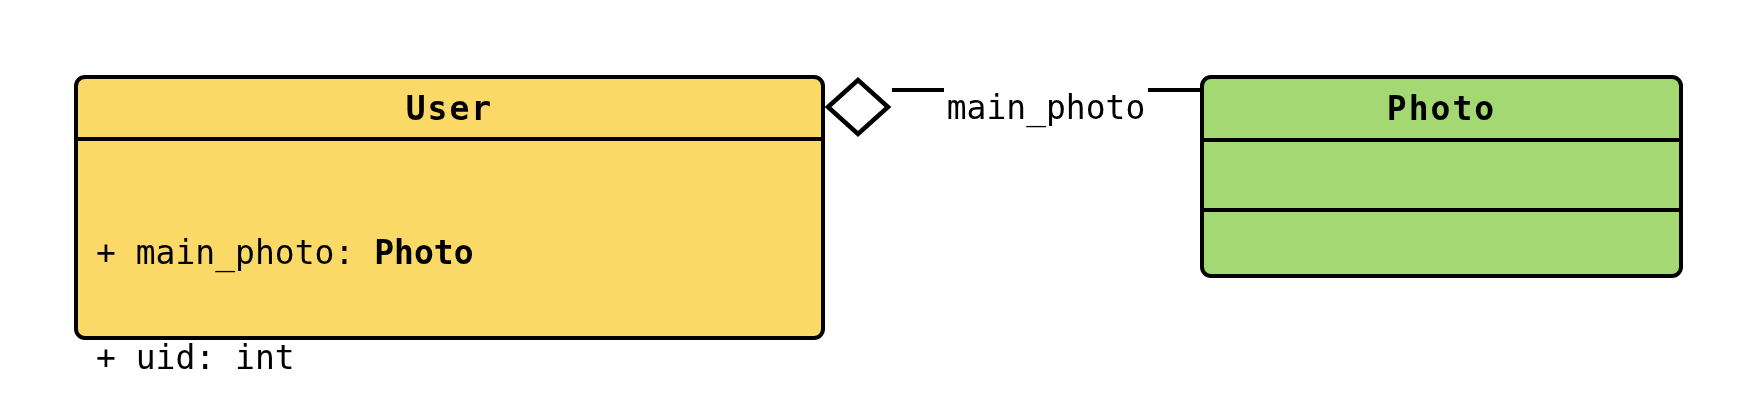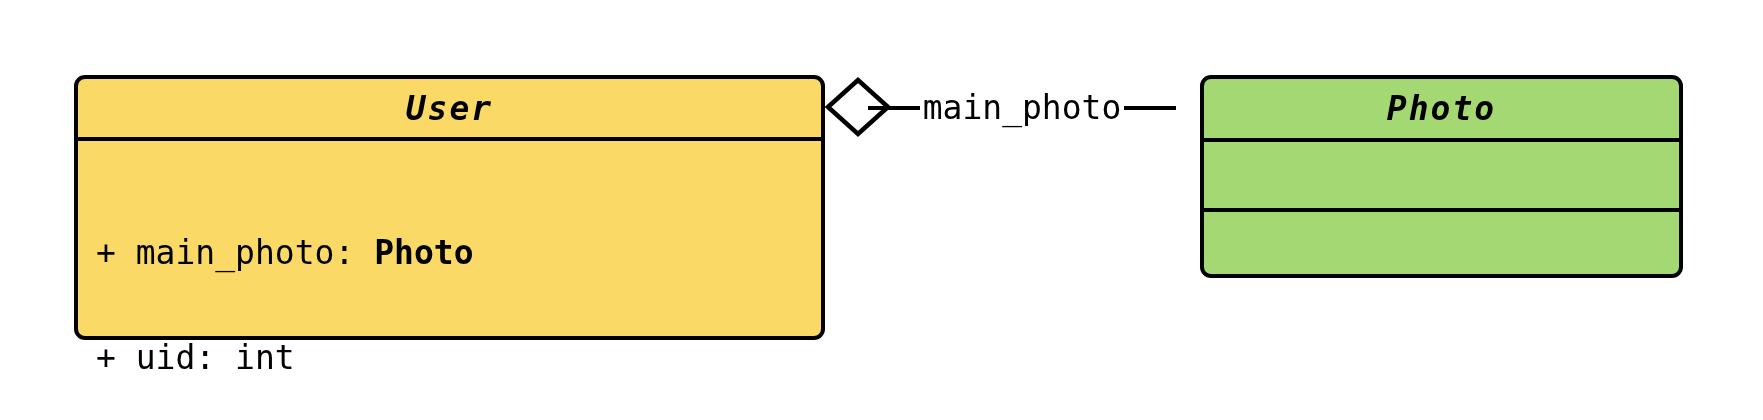--- a/index.html
+++ b/index.html
@@ -39,21 +39,20 @@
     background: var(--photo-fill, #A4D873);
   }
   .uml-title {
     display: flex;
     align-items: center;
     justify-content: center;
     font-weight: bold;
     font-size: 33px;
     letter-spacing: 2px;
     white-space: pre;
-    font-style: italic;
   }
   .user .uml-title { flex: 0 0 58px; }
   .photo .uml-title { flex: 0 0 59px; }
   .uml-section {
     border-top: 4px solid var(--stroke, #000);
     box-sizing: border-box;
   }
   .user .uml-attrs {
     flex: 0 0 128px;
     padding: 24px 0 0 18px;
@@ -68,26 +67,26 @@
   .diamond-svg {
     position: absolute;
     left: 822px;
     top: 75px;
     width: 72px;
     height: 64px;
   }
 
   .connector {
     position: absolute;
-    left: 868px;
+    left: 892px;
     top: 88px;
     width: 308px;
     height: 40px;
     display: flex;
-    align-items: center;
+    align-items: flex-start;
   }
   .connector .seg {
     flex: 1;
     height: 4px;
     background: var(--stroke, #000);
   }
   .connector .edge-label {
     font-size: 33px;
     white-space: pre;
     padding: 0 3px;

